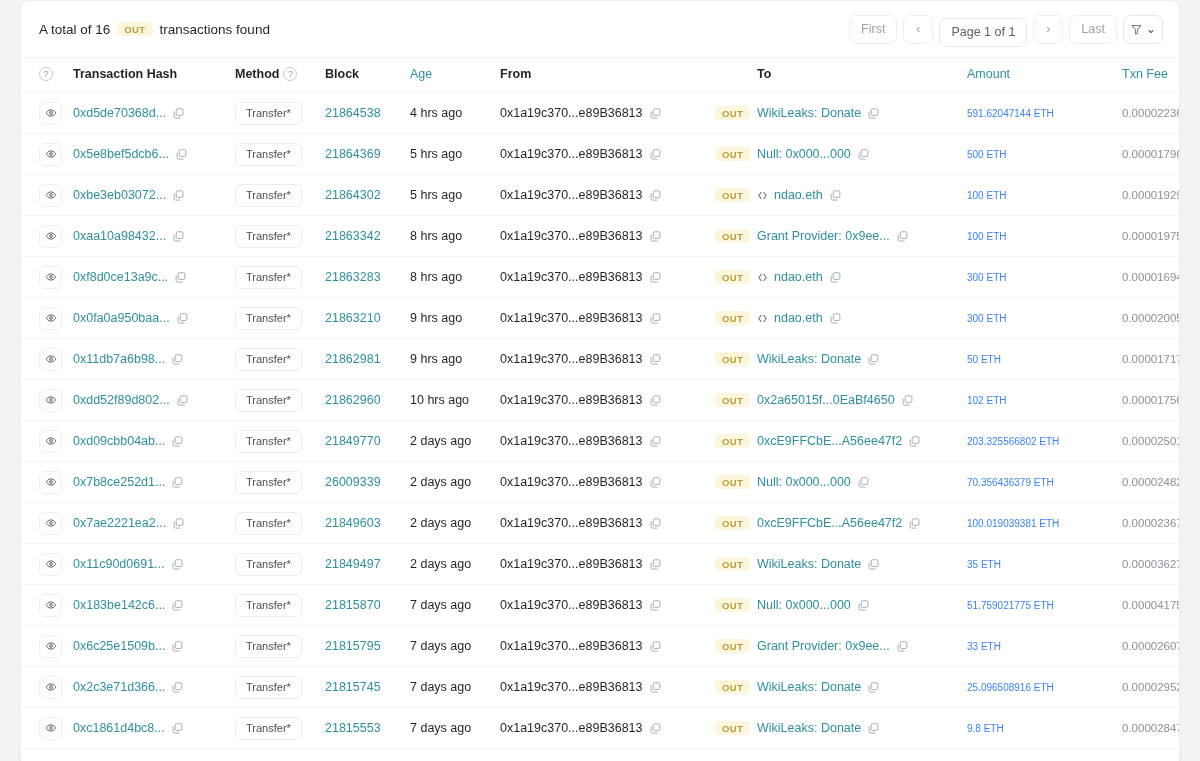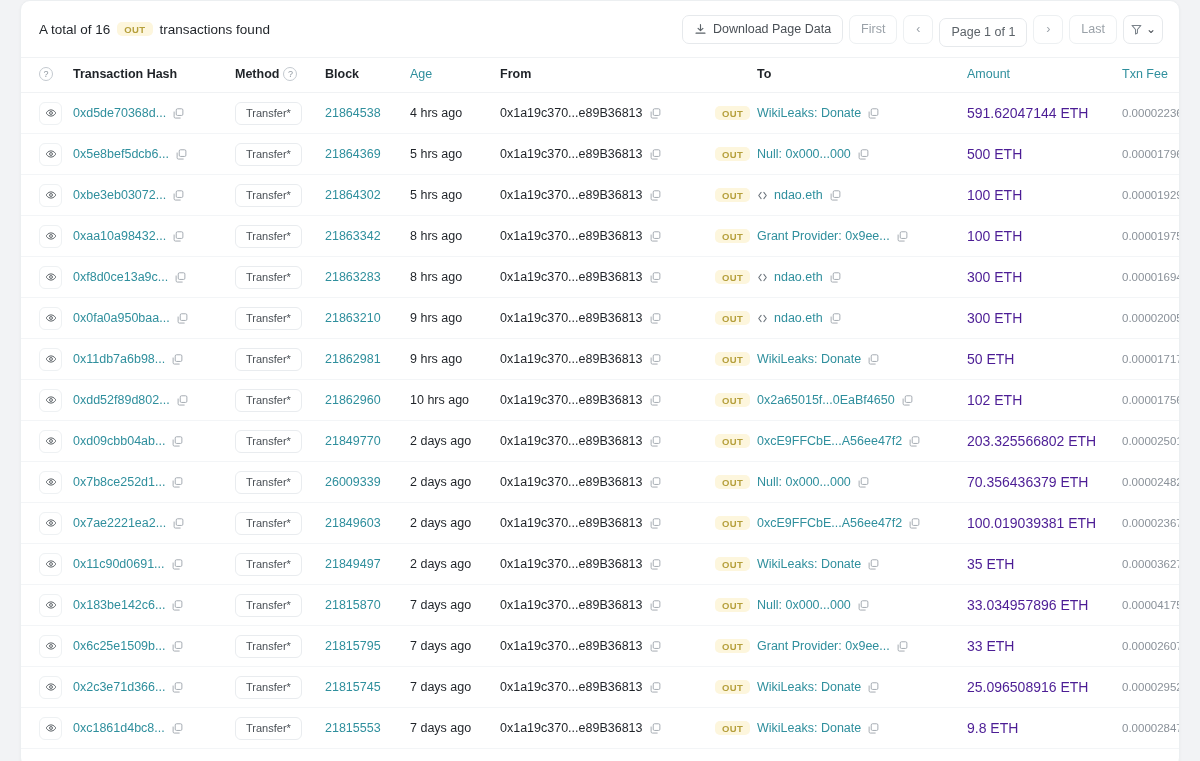--- a/index.html
+++ b/index.html
@@ -106,21 +106,21 @@
   .pill-method {
     display: inline-flex; align-items: center; justify-content: center;
     border: 1px solid #e9ecef; border-radius: 6px;
     height: 23px; padding: 0 10px;
     font-size: 11px; color: #4a5056; background: #fff;
     max-width: 82px; overflow: hidden;
   }
 
   .addr-plain { color: #1f2328; }
   .ens-ico { width: 11px; height: 11px; display: block; flex: 0 0 11px; }
-  .amt { font-size: 14px; color: #4c1d95; }
+  .amt { font-size: 10px; color: #3b82f6; }
   .fee { font-size: 11.5px; color: #8a9199; }
 
   .qmark {
     width: 14px; height: 14px; border-radius: 50%;
     border: 1px solid #c4cad0; color: #9099a1;
     font-size: 9px; line-height: 12px; text-align: center;
     display: inline-block; flex: 0 0 14px; font-weight: 400;
   }
 </style>
 </head>
@@ -129,28 +129,20 @@
 <div class="card">
 
   <div class="card-head">
     <div class="total-text">
       <span>A total of 16</span>
       <span class="badge-out">OUT</span>
       <span>transactions found</span>
     </div>
 
     <div class="head-right">
-      <div class="btn">
-        <svg class="dl-icon" viewBox="0 0 16 16" fill="none" stroke="#5b6268" stroke-width="1.4" stroke-linecap="round" stroke-linejoin="round">
-          <path d="M8 2v7"></path>
-            <path d="M5 6.5l3 3 3-3"></path>
-            <path d="M2.5 12.5h11"></path>
-        </svg>
-        <span>Download Page Data</span>
-      </div>
 
       <div class="btn ghost">
         <span>First</span>
       </div>
       <div class="btn ghost icon-only">
         <span>‹</span>
       </div>
       <div class="btn page">
         <span>Page 1 of 1</span>
       </div>
@@ -1128,21 +1120,21 @@
       <div class="cell">
               <a class="lnk">Null: 0x000...000</a>
               <svg class="copy" viewBox="0 0 16 16" fill="none" stroke="#a3aab1" stroke-width="1.2">
   <rect x="5.2" y="2.2" width="8.2" height="8.2" rx="1.6"></rect>
   <path d="M10.6 13.6H4.2A1.6 1.6 0 0 1 2.6 12V5.6"></path>
               </svg>
             </div>
     </td>
     <td>
       <div class="cell">
-              <span class="amt">33.034957896 ETH</span>
+              <span class="amt">51.759021775 ETH</span>
             </div>
     </td>
     <td>
       <div class="cell">
               <span class="fee">0.00004175</span>
             </div>
     </td>
         </tr>
         <tr>
     <td>

